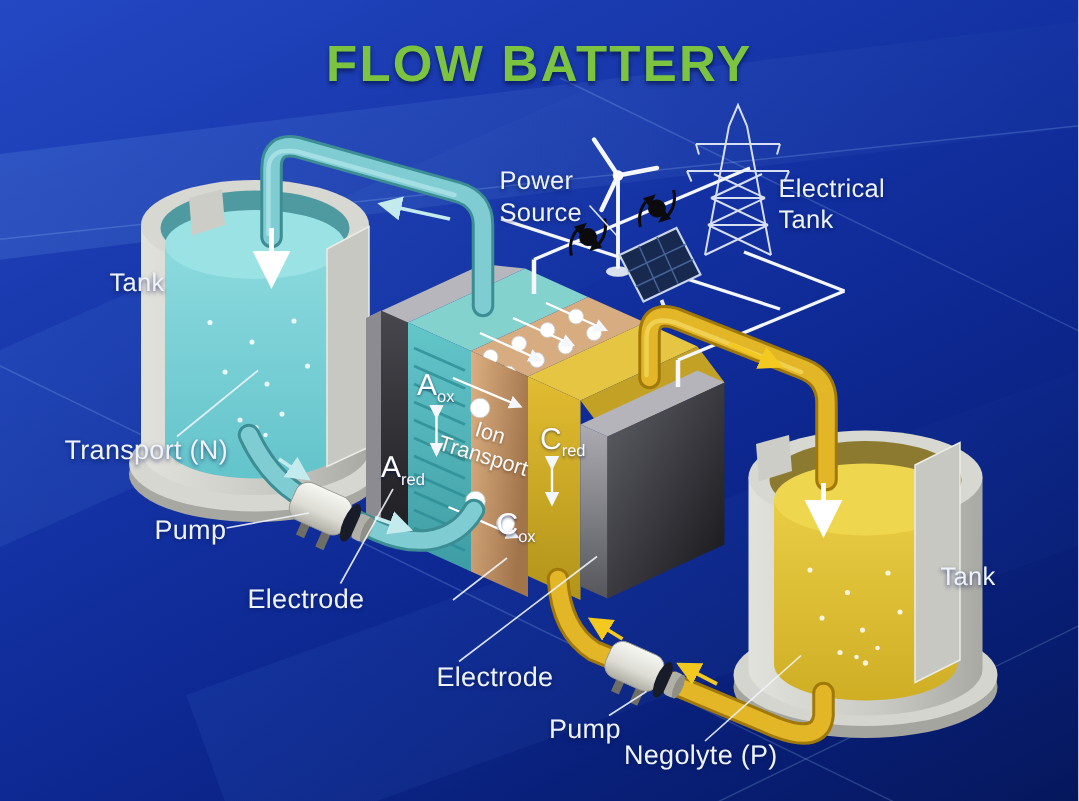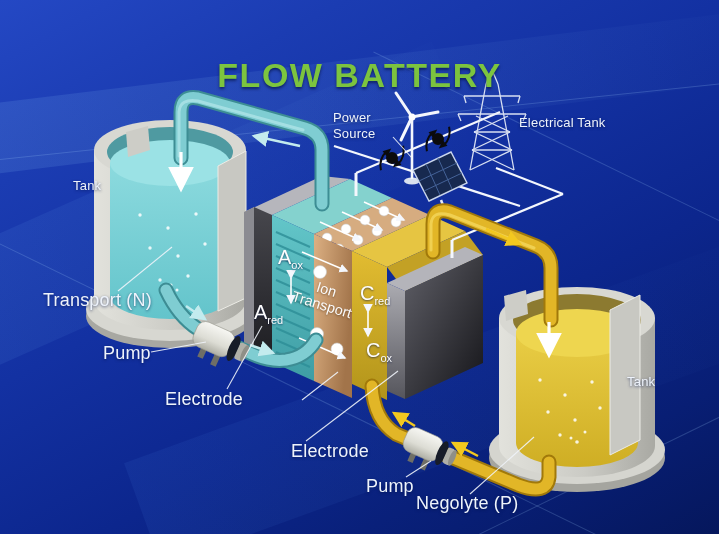--- a/index.html
+++ b/index.html
@@ -12,30 +12,29 @@
   .s1{left:-60px;top:55px;width:900px;height:70px;background:linear-gradient(90deg,rgba(150,210,255,.14),rgba(150,210,255,0));transform:rotate(-7deg);}
   .s2{left:-80px;top:150px;width:560px;height:120px;background:linear-gradient(115deg,rgba(120,190,255,.10),rgba(120,190,255,0));transform:rotate(-24deg);}
   .s3{left:120px;top:330px;width:760px;height:110px;background:linear-gradient(90deg,rgba(90,160,255,.08),rgba(90,160,255,0));transform:rotate(-20deg);}
   .gline{position:absolute;height:1px;width:860px;background:rgba(170,215,255,.20);}
   .g1{left:-40px;top:118px;transform:rotate(-6deg);}
   .g2{left:180px;top:470px;transform:rotate(-26deg);}
   .g3{left:330px;top:240px;transform:rotate(26deg);}
   .g4{left:-150px;top:380px;transform:rotate(26deg);}
   svg{position:absolute;left:0;top:0;}
   .lbl{
-    position:absolute; color:#eef3fb; font-size:13px; letter-spacing:.2px;
+    position:absolute; color:#eef3fb; font-size:17px; letter-spacing:.2px;
     text-shadow:0 1px 3px rgba(3,18,70,.65); white-space:nowrap; line-height:1.25;
   }
   .lbl.big{font-size:18px;}
   .wrap{white-space:normal;}
   #title{
     position:absolute; left:0; top:24px; width:719px; text-align:center;
     font-size:34px; font-weight:800; letter-spacing:1.5px; color:#7cc43f;
     text-shadow:0 2px 3px rgba(2,12,50,.6);
-    margin-top:32px;
   }
   .sub-label{position:absolute;color:#fdfdfd;font-size:20px;text-shadow:0 1px 2px rgba(3,18,70,.6);}
   .sub-label sub{font-size:11px;}
   #ion-label{
     position:absolute; left:281px; top:282px; width:86px; text-align:center;
     color:#fbfbfb; font-size:14.5px; line-height:1.1; transform:rotate(17deg);
     text-shadow:0 1px 2px rgba(60,30,0,.45);
   }
 </style>
 </head>
@@ -352,19 +351,19 @@
   <div class="lbl big" style="left:291px;top:440px">Electrode</div>
   <div class="lbl big" style="left:366px;top:475px">Pump</div>
   <div class="lbl big" style="left:416px;top:492px">Negolyte (P)</div>
   <div class="lbl" style="left:627px;top:374px">Tank</div>
   <div class="lbl wrap" style="left:333px;top:110px;width:70px">Power Source</div>
   <div class="lbl wrap" style="left:519px;top:115px;width:90px">Electrical Tank</div>
 
   <div class="sub-label" style="left:278px;top:246px"><span>A</span><sub>ox</sub></div>
   <div class="sub-label" style="left:254px;top:301px"><span>A</span><sub>red</sub></div>
   <div class="sub-label" style="left:360px;top:282px"><span>C</span><sub>red</sub></div>
-  <div class="sub-label" style="left:366px;top:339px"><span>C</span><sub>ox</sub></div>
+  <div class="sub-label" style="left:331px;top:339px"><span>C</span><sub>ox</sub></div>
 
   <div id="ion-label">
     <div>Ion</div>
     <div>Transport</div>
   </div>
 </div>
 
 </body></html>

